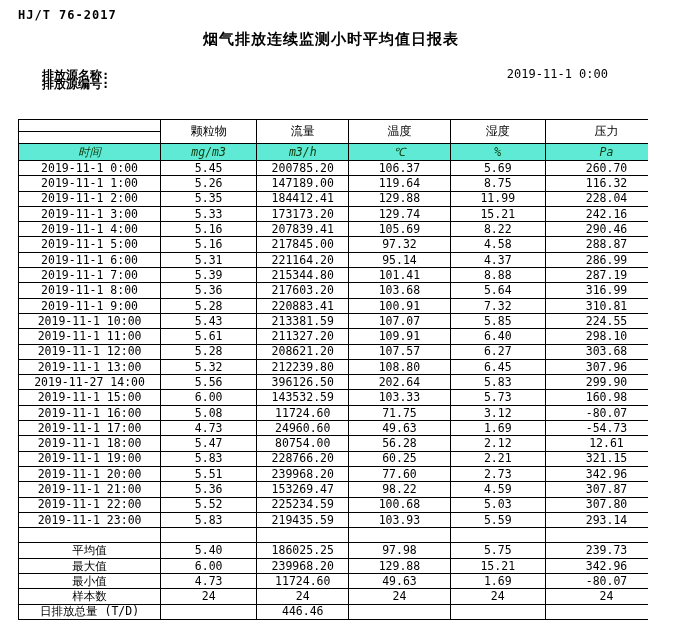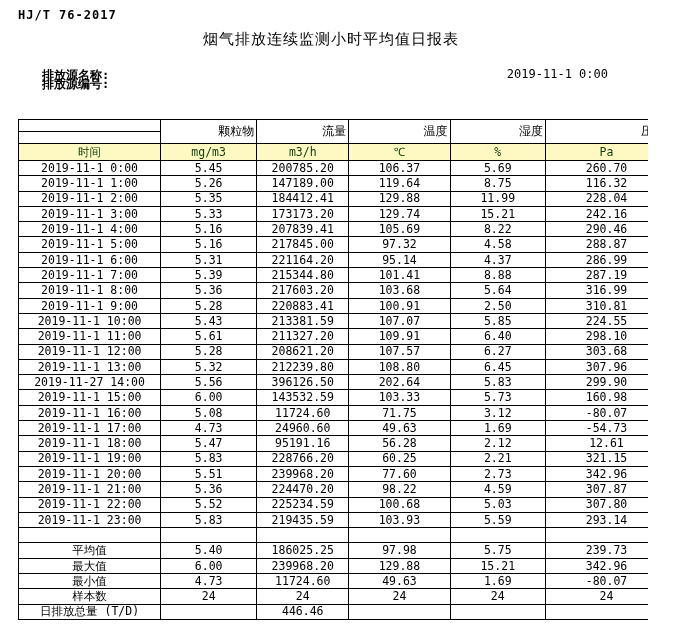--- a/index.html
+++ b/index.html
@@ -23,21 +23,21 @@
     font-weight: bold;
     letter-spacing: 1px;
   }
   .report-title {
     position: absolute;
     left: 0;
     top: 30px;
     width: 100%;
     text-align: center;
     font-size: 15px;
-    font-weight: normal;
+    font-weight: bold;
     letter-spacing: 1px;
     padding-left: 14px;
   }
   .meta-label {
     position: absolute;
     left: 18px;
     font-size: 12px;
     font-weight: bold;
     margin-left: 24px;
   }
@@ -71,27 +71,27 @@
   col.c-time  { width: 21.9%; }
   col.c-pm    { width: 14.8%; }
   col.c-flow  { width: 14.2%; }
   col.c-temp  { width: 15.6%; }
   col.c-hum   { width: 14.7%; }
   col.c-press { width: 18.8%; }
   tr.hdr-top td, tr.hdr-bottom td { height: 12px; }
   tr.hdr-top td.col-label {
     height: 24px;
     font-size: 12px;
-    text-align: right;
   }
   tr.unit-row td {
-    background: #fef9c3;
+    background: #5eead4;
     height: 17px;
     color: #0c3c0c;
     font-size: 11.5px;
+    font-style: italic;
   }
   tr.spacer-row td { height: 15.3px; }
 </style>
 </head>
 <body>
 
 <div class="sheet">
 
   <div class="doc-code">HJ/T  76-2017</div>
 
@@ -202,21 +202,21 @@
           <td>217603.20</td>
           <td>103.68</td>
           <td>5.64</td>
           <td>316.99</td>
         </tr>
         <tr>
           <td>2019-11-1  9:00</td>
           <td>5.28</td>
           <td>220883.41</td>
           <td>100.91</td>
-          <td>2.50</td>
+          <td>7.32</td>
           <td>310.81</td>
         </tr>
         <tr>
           <td>2019-11-1 10:00</td>
           <td>5.43</td>
           <td>213381.59</td>
           <td>107.07</td>
           <td>5.85</td>
           <td>224.55</td>
         </tr>
@@ -272,21 +272,21 @@
           <td>2019-11-1 17:00</td>
           <td>4.73</td>
           <td>24960.60</td>
           <td>49.63</td>
           <td>1.69</td>
           <td>-54.73</td>
         </tr>
         <tr>
           <td>2019-11-1 18:00</td>
           <td>5.47</td>
-          <td>95191.16</td>
+          <td>80754.00</td>
           <td>56.28</td>
           <td>2.12</td>
           <td>12.61</td>
         </tr>
         <tr>
           <td>2019-11-1 19:00</td>
           <td>5.83</td>
           <td>228766.20</td>
           <td>60.25</td>
           <td>2.21</td>
@@ -296,21 +296,21 @@
           <td>2019-11-1 20:00</td>
           <td>5.51</td>
           <td>239968.20</td>
           <td>77.60</td>
           <td>2.73</td>
           <td>342.96</td>
         </tr>
         <tr>
           <td>2019-11-1 21:00</td>
           <td>5.36</td>
-          <td>224470.20</td>
+          <td>153269.47</td>
           <td>98.22</td>
           <td>4.59</td>
           <td>307.87</td>
         </tr>
         <tr>
           <td>2019-11-1 22:00</td>
           <td>5.52</td>
           <td>225234.59</td>
           <td>100.68</td>
           <td>5.03</td>

